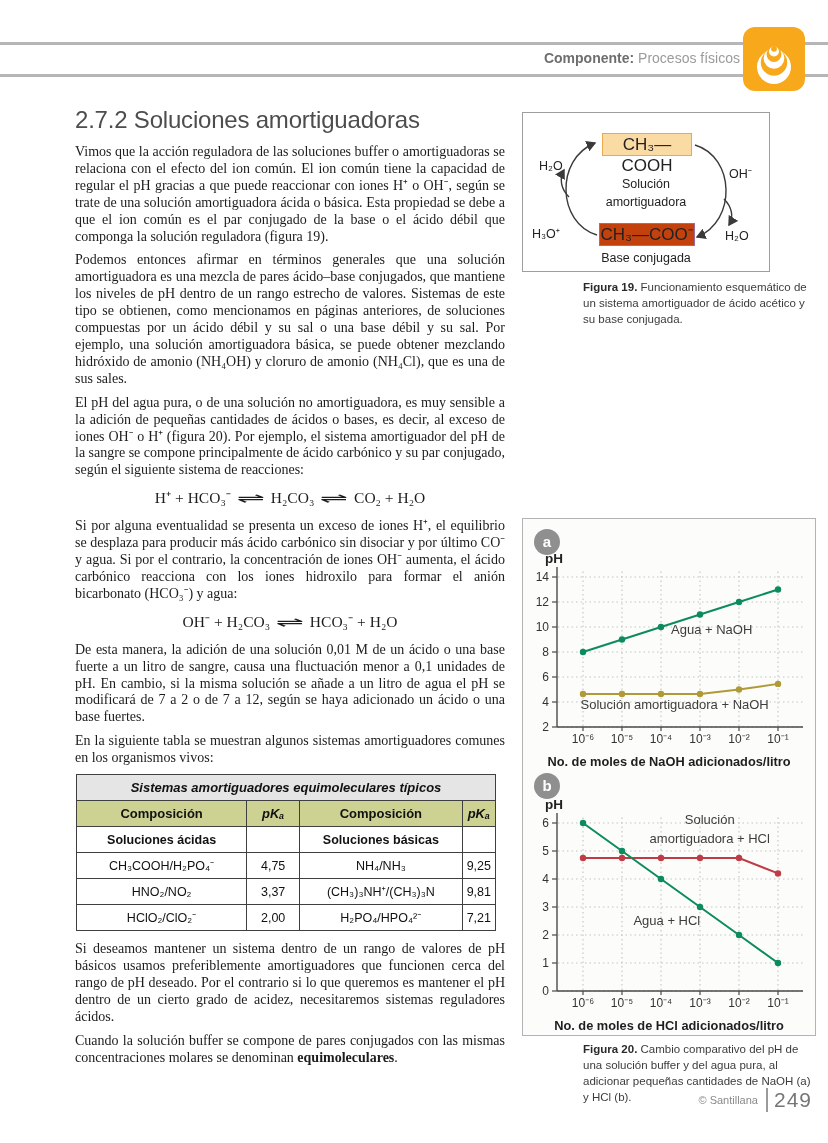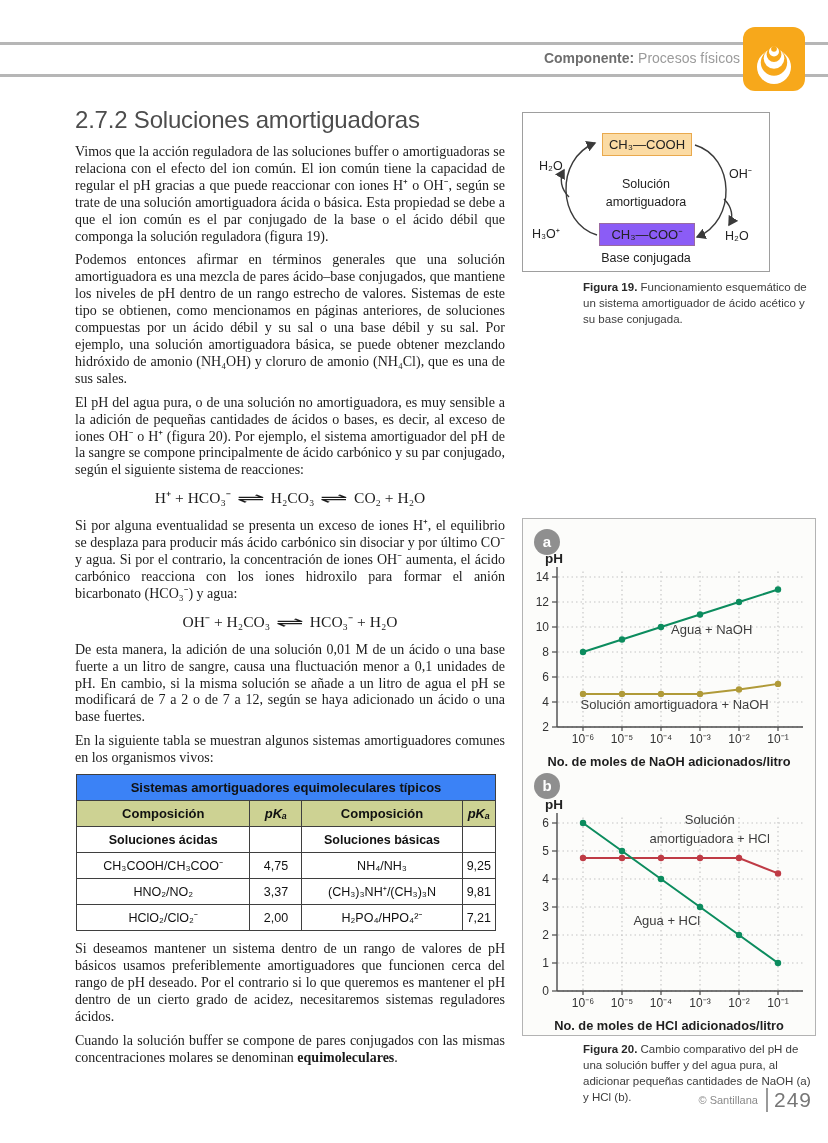--- a/index.html
+++ b/index.html
@@ -18,34 +18,34 @@
   h1.title{font-family:Liberation Sans, sans-serif;font-weight:400;color:#4d4d4d;
            font-size:24px;margin:0 0 10px 0;letter-spacing:-0.2px;}
   .leftcol p{margin:0 0 7px 0;font-size:14px;line-height:16.9px;text-align:justify;}
   .eq{font-size:15.5px;text-align:center;margin:4px 0 10px 0;white-space:nowrap;}
   .eq .arrow{display:inline-block;transform:scaleX(2.4);margin:0 14px;
              font-family:"DejaVu Sans",sans-serif;font-size:14px;}
   
   table.buffer{border-collapse:collapse;width:420px;margin:3px 0 10px 1px;
                font-family:"Liberation Sans",sans-serif;font-size:12.5px;color:#111;}
   table.buffer td,table.buffer th{border:1.4px solid #3f3f3f;text-align:center;padding:3px 4px;height:19px;}
-  table.buffer .title-row th{background:#3b82f6;font-size:13px;}
+  table.buffer .title-row th{background:#e5e5e5;font-size:13px;font-style:italic;}
   table.buffer .head-row th{background:#cdd293;font-size:13px;}
   table.buffer .pka{font-style:italic;}
   table.buffer .subhead td{font-weight:bold;}
   table.buffer td{background:#ffffff;}
   
   .fig19{position:absolute;left:522px;top:112px;width:246px;height:158px;background:#fff;
          border:1px solid #9e9e9e;font-family:"Liberation Sans",sans-serif;font-size:12.5px;color:#222;}
   .fig19 .lab{position:absolute;white-space:nowrap;}
   .fig19 .center-lab{position:absolute;left:0;width:100%;text-align:center;line-height:1.45;}
-  .fig19 .fbox{position:absolute;text-align:center;font-size:13px;line-height:21px;height:21px;
+  .fig19 .fbox{position:absolute;text-align:center;font-size:17px;line-height:21px;height:21px;
                border:1px solid;}
   .fig19 .acid{left:79px;top:20px;width:88px;background:#fbdba4;border-color:#e9a94d;}
-  .fig19 .base{left:76px;top:110px;width:94px;background:#8b5cf6;border-color:#9a6aa1;}
+  .fig19 .base{left:76px;top:110px;width:94px;background:#c2410c;border-color:#9a6aa1;}
   .caption{position:absolute;font-family:"Liberation Sans",sans-serif;font-size:11.5px;
            line-height:1.38;color:#3c3c3c;}
   .caption b{color:#2a2a2a;}
   .cap19{left:583px;top:280px;width:232px;}
   .cap20{left:583px;top:1042px;width:232px;}
   
   .chart-panel{position:absolute;left:522px;top:518px;width:292px;height:516px;
                background:#fcfcfa;border:1px solid #b3b3b3;}
   .badge{position:absolute;width:26px;height:26px;border-radius:50%;background:#8f8f8f;
          color:#fff;font-family:"Liberation Sans",sans-serif;font-size:15px;font-weight:bold;
@@ -110,21 +110,21 @@
         <th style="width:182px">Composición</th>
         <th class="pka">pKₐ</th>
       </tr>
       <tr class="subhead">
         <td>Soluciones ácidas</td>
             <td></td>
         <td>Soluciones básicas</td>
             <td></td>
       </tr>
       <tr>
-        <td>CH₃COOH/CH₃COO⁻</td>
+        <td>CH₃COOH/H₂PO₄⁻</td>
             <td>4,75</td>
         <td>NH₄/NH₃</td>
             <td>9,25</td>
       </tr>
       <tr>
         <td>HNO₂/NO₂</td>
             <td>3,37</td>
         <td>(CH₃)₃NH⁺/(CH₃)₃N</td>
             <td>9,81</td>
       </tr>

